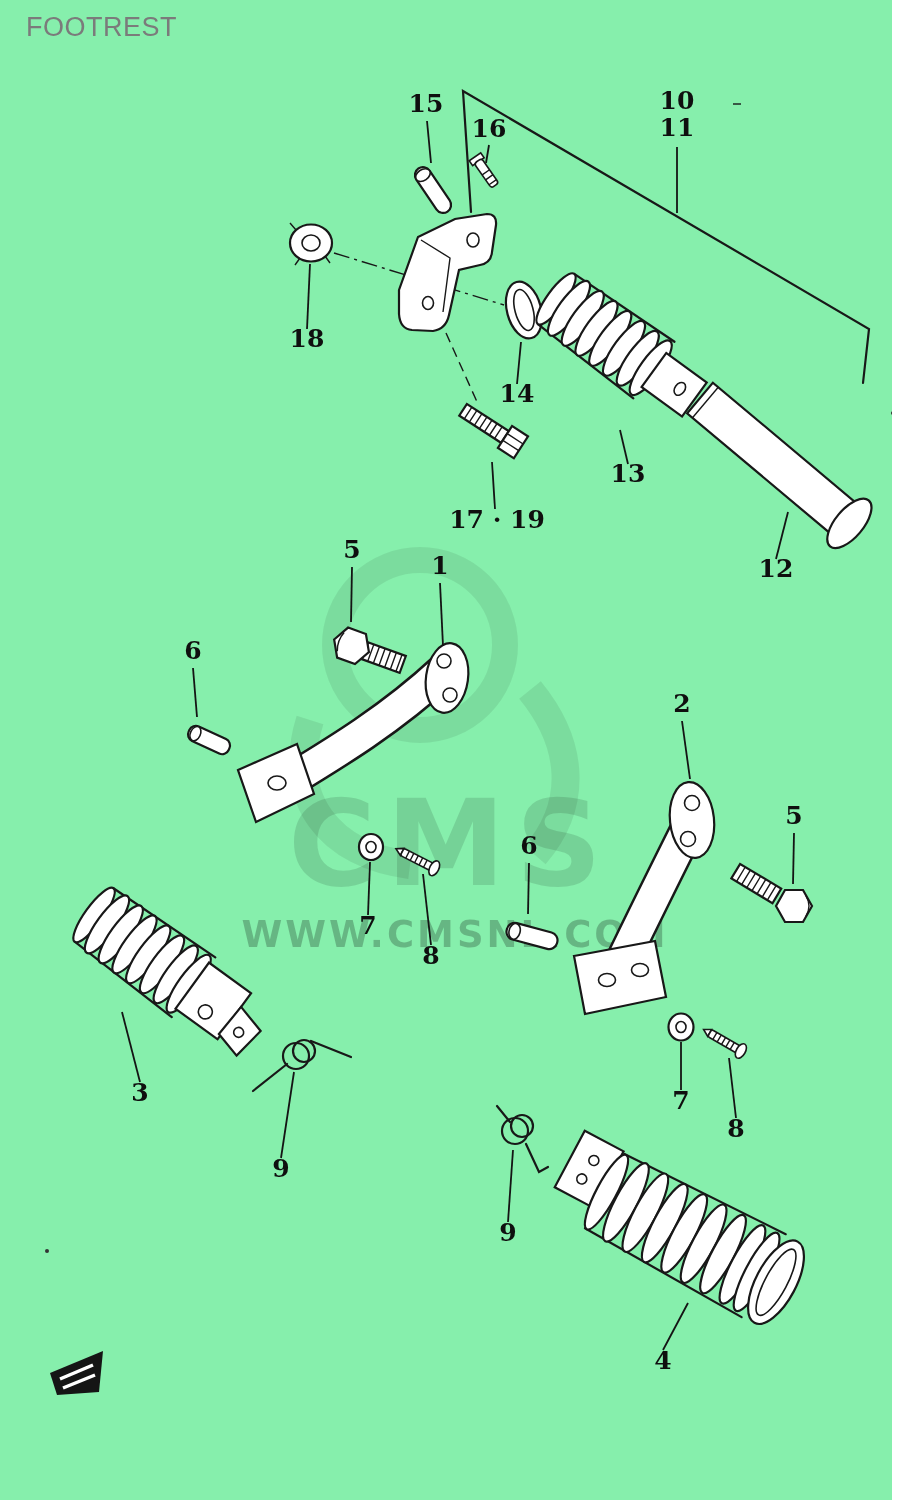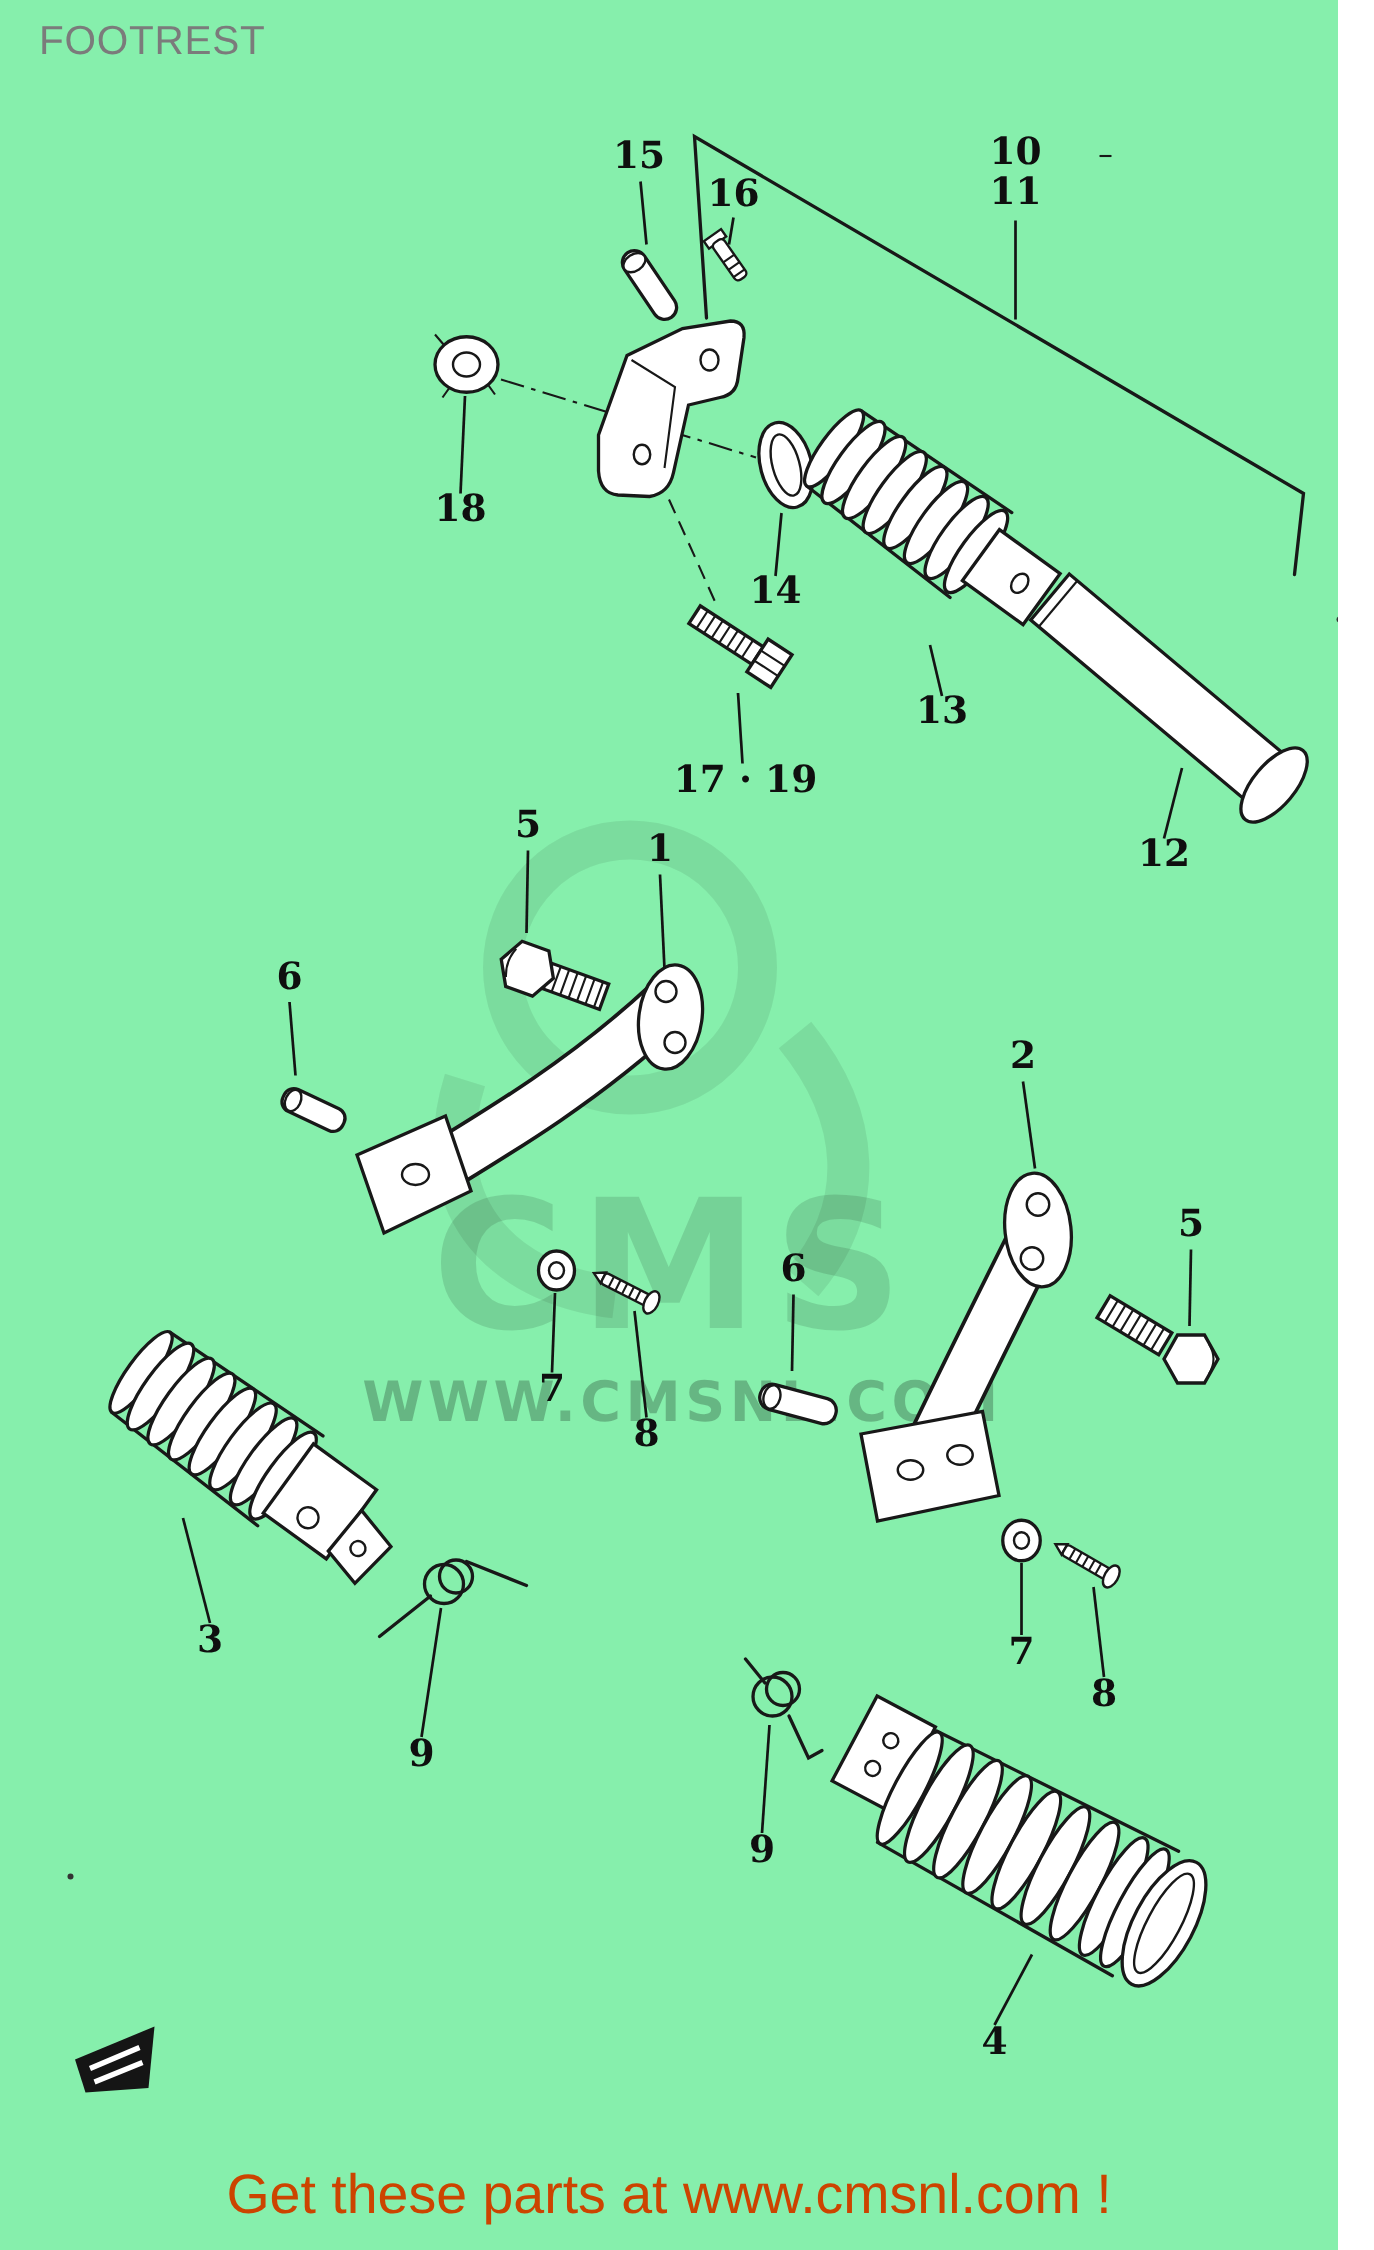--- a/index.html
+++ b/index.html
@@ -271,15 +271,14 @@
         <text x="681" y="1109" class="callout">7</text>
         <line x1="736" y1="1118" x2="729" y2="1058" class="leader"></line>
         <text x="736" y="1137" class="callout">8</text>
         <line x1="508" y1="1222" x2="513" y2="1150" class="leader"></line>
         <text x="508" y="1241" class="callout">9</text>
         <line x1="663" y1="1350" x2="688" y2="1303" class="leader"></line>
         <text x="663" y="1369" class="callout">4</text>
       </g>
   </svg>
 
-  <a class="footer" href="#">Get these parts at www.cmsnl.com !</a>
 
 </div>
 
 </body></html>

